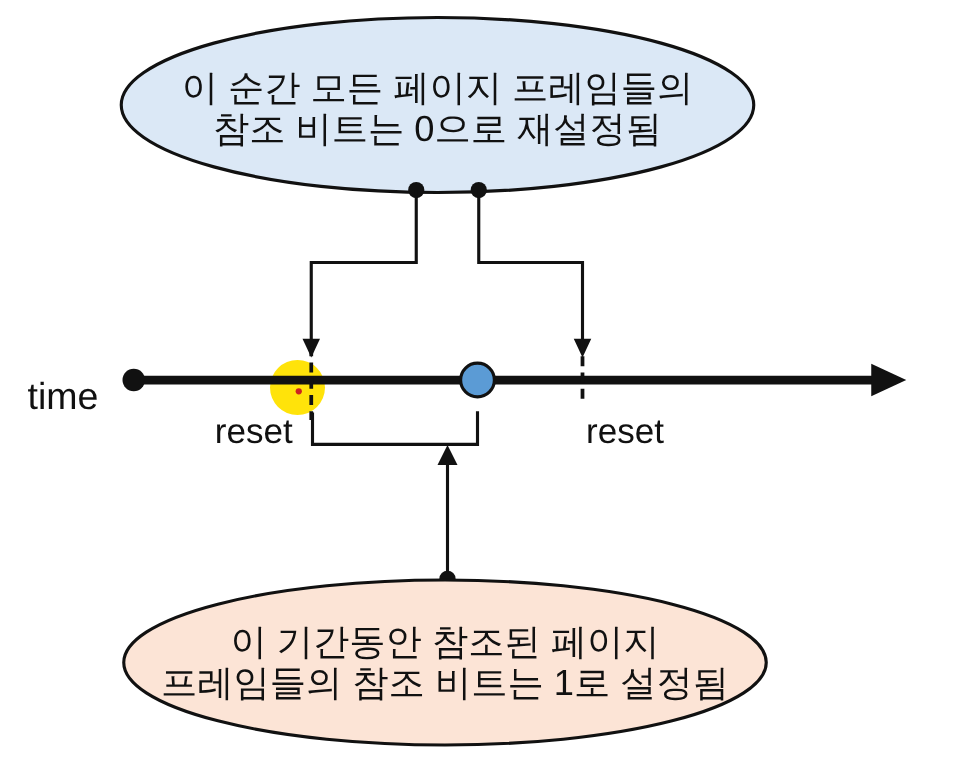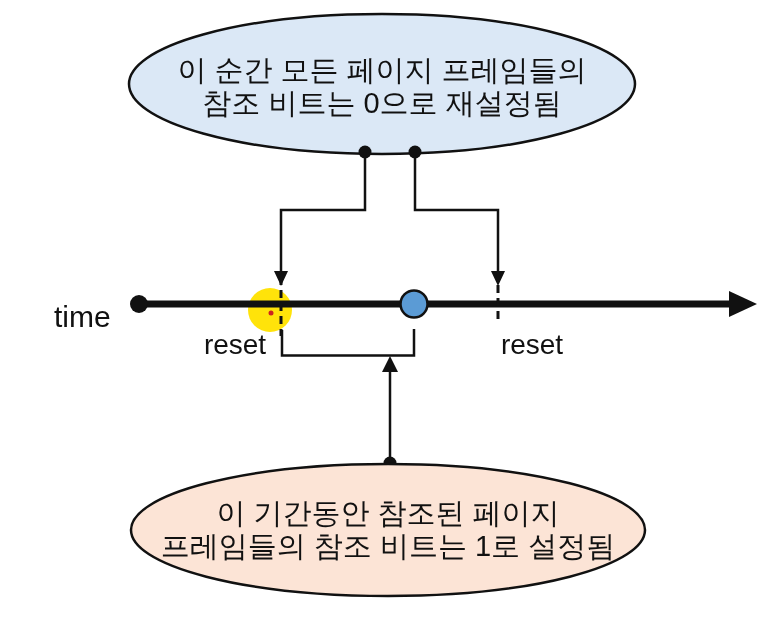--- a/index.html
+++ b/index.html
@@ -6,21 +6,20 @@
     margin: 0;
     padding: 0;
     background: #ffffff;
   }
   .stage {
     position: relative;
     width: 668px;
     height: 622px;
     background: #ffffff;
     font-family: "Liberation Sans", sans-serif;
-    padding-left: 32px;
   }
   svg text {
     font-family: "Liberation Sans", sans-serif;
     fill: #111111;
   }
   .callout-text {
     font-size: 29px;
   }
   .axis-label {
     font-size: 30px;

